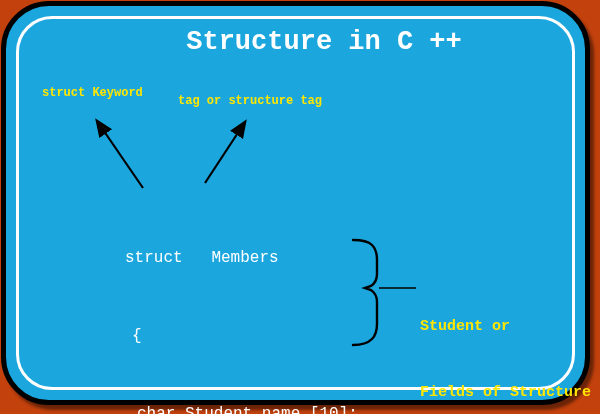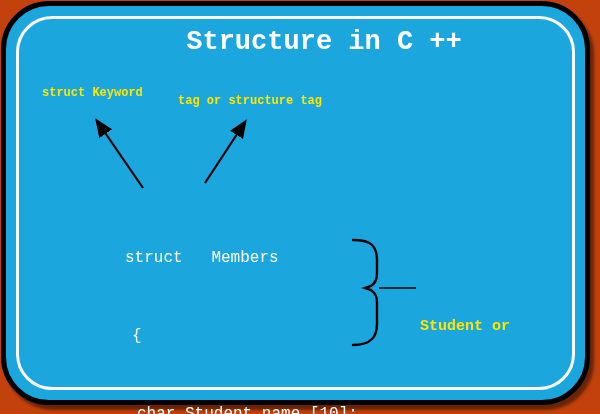--- a/index.html
+++ b/index.html
@@ -86,20 +86,21 @@
     <div>struct   Members</div>
     <div class="indent1">{</div>
     <div class="indent2">char Student_name [10];</div>
     
     
     
   </div>
 
   <div class="members">
     <div>Student or</div>
+    <div>Fields of Structure</div>
   </div>
 
   <svg class="overlay" width="600" height="414" viewBox="0 0 600 414">
     <defs>
       <marker id="arrowhead" markerWidth="9" markerHeight="8" refX="7" refY="3.5" orient="auto">
         <path d="M0,0 L8.5,3.5 L0,7 Z" fill="#000000"></path>
       </marker>
     </defs>
     <line x1="143" y1="188" x2="97" y2="121" stroke="#000000" stroke-width="2.2" marker-end="url(#arrowhead)"></line>
     <line x1="205" y1="183" x2="245" y2="122" stroke="#000000" stroke-width="2.2" marker-end="url(#arrowhead)"></line>

